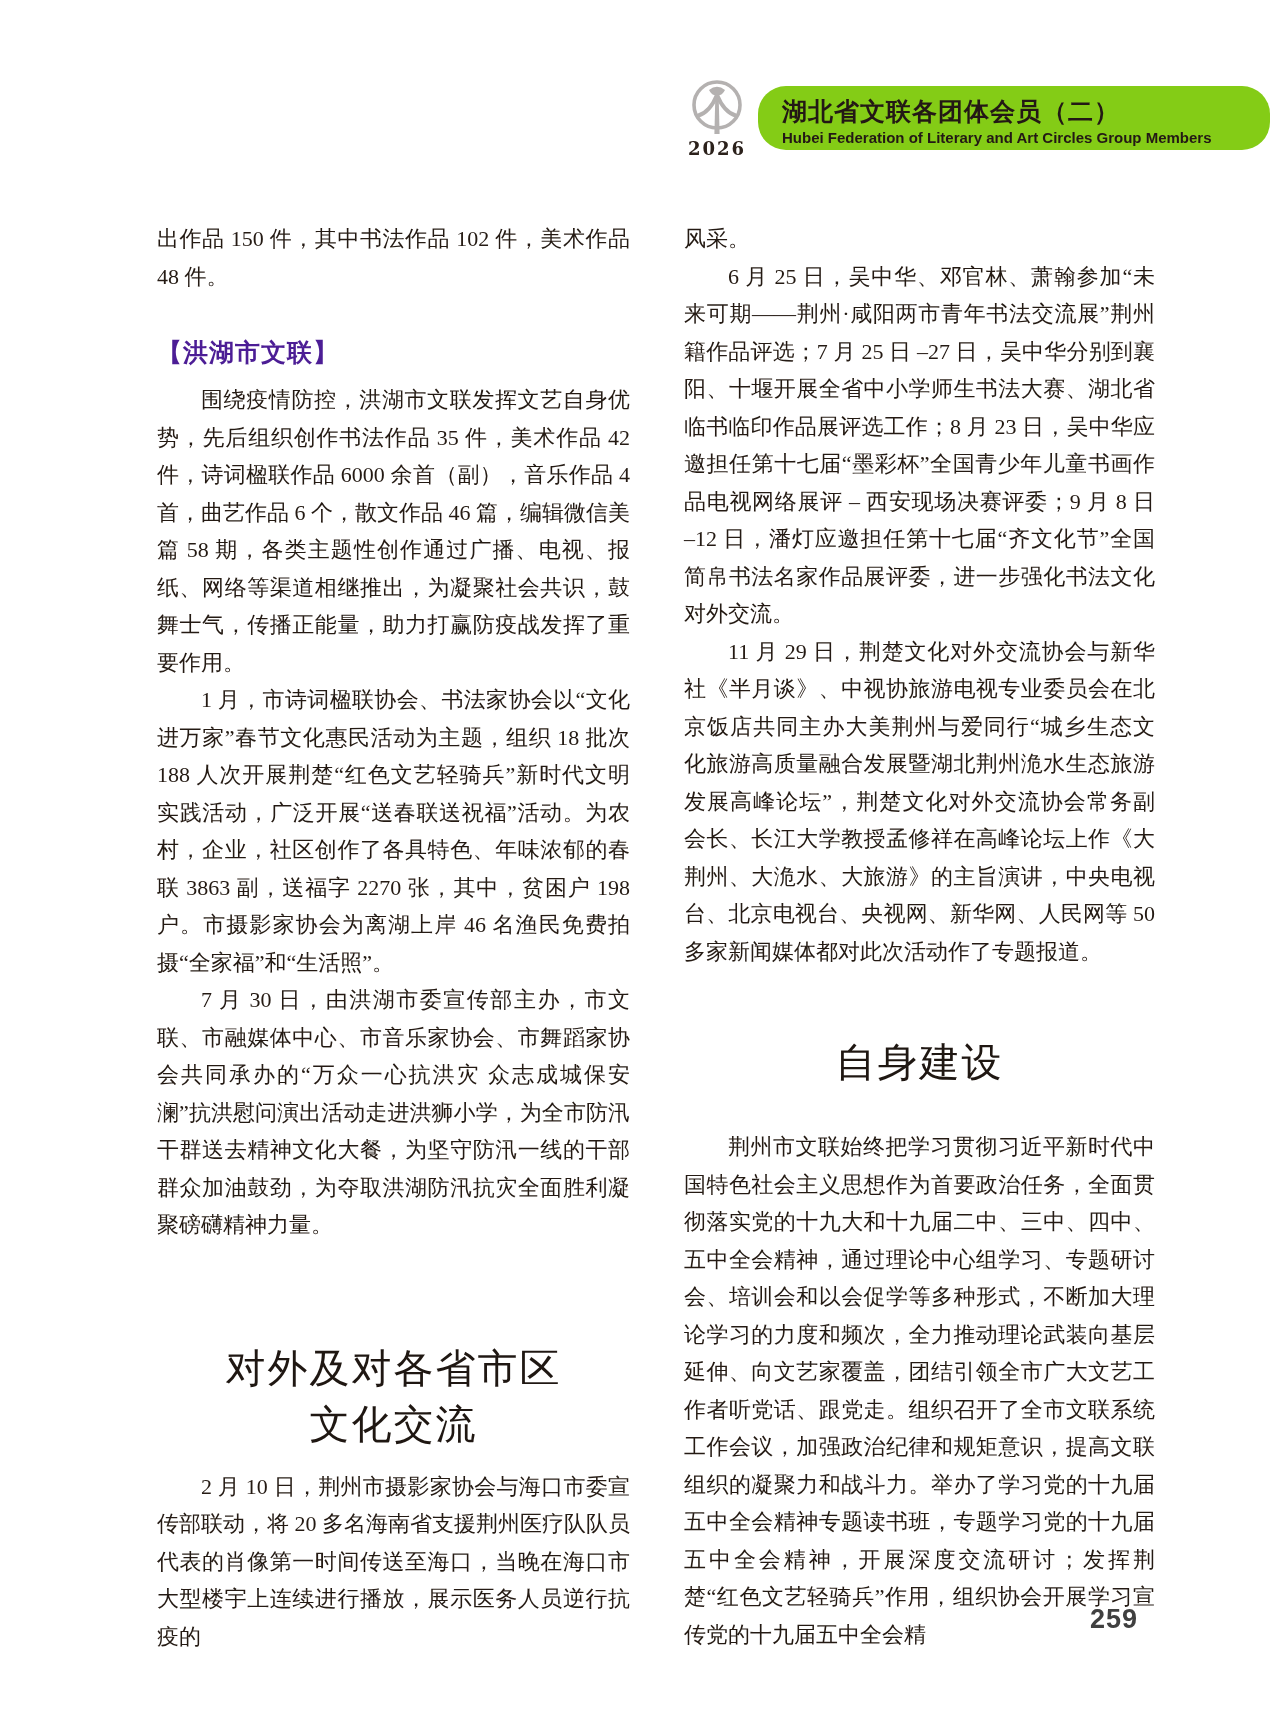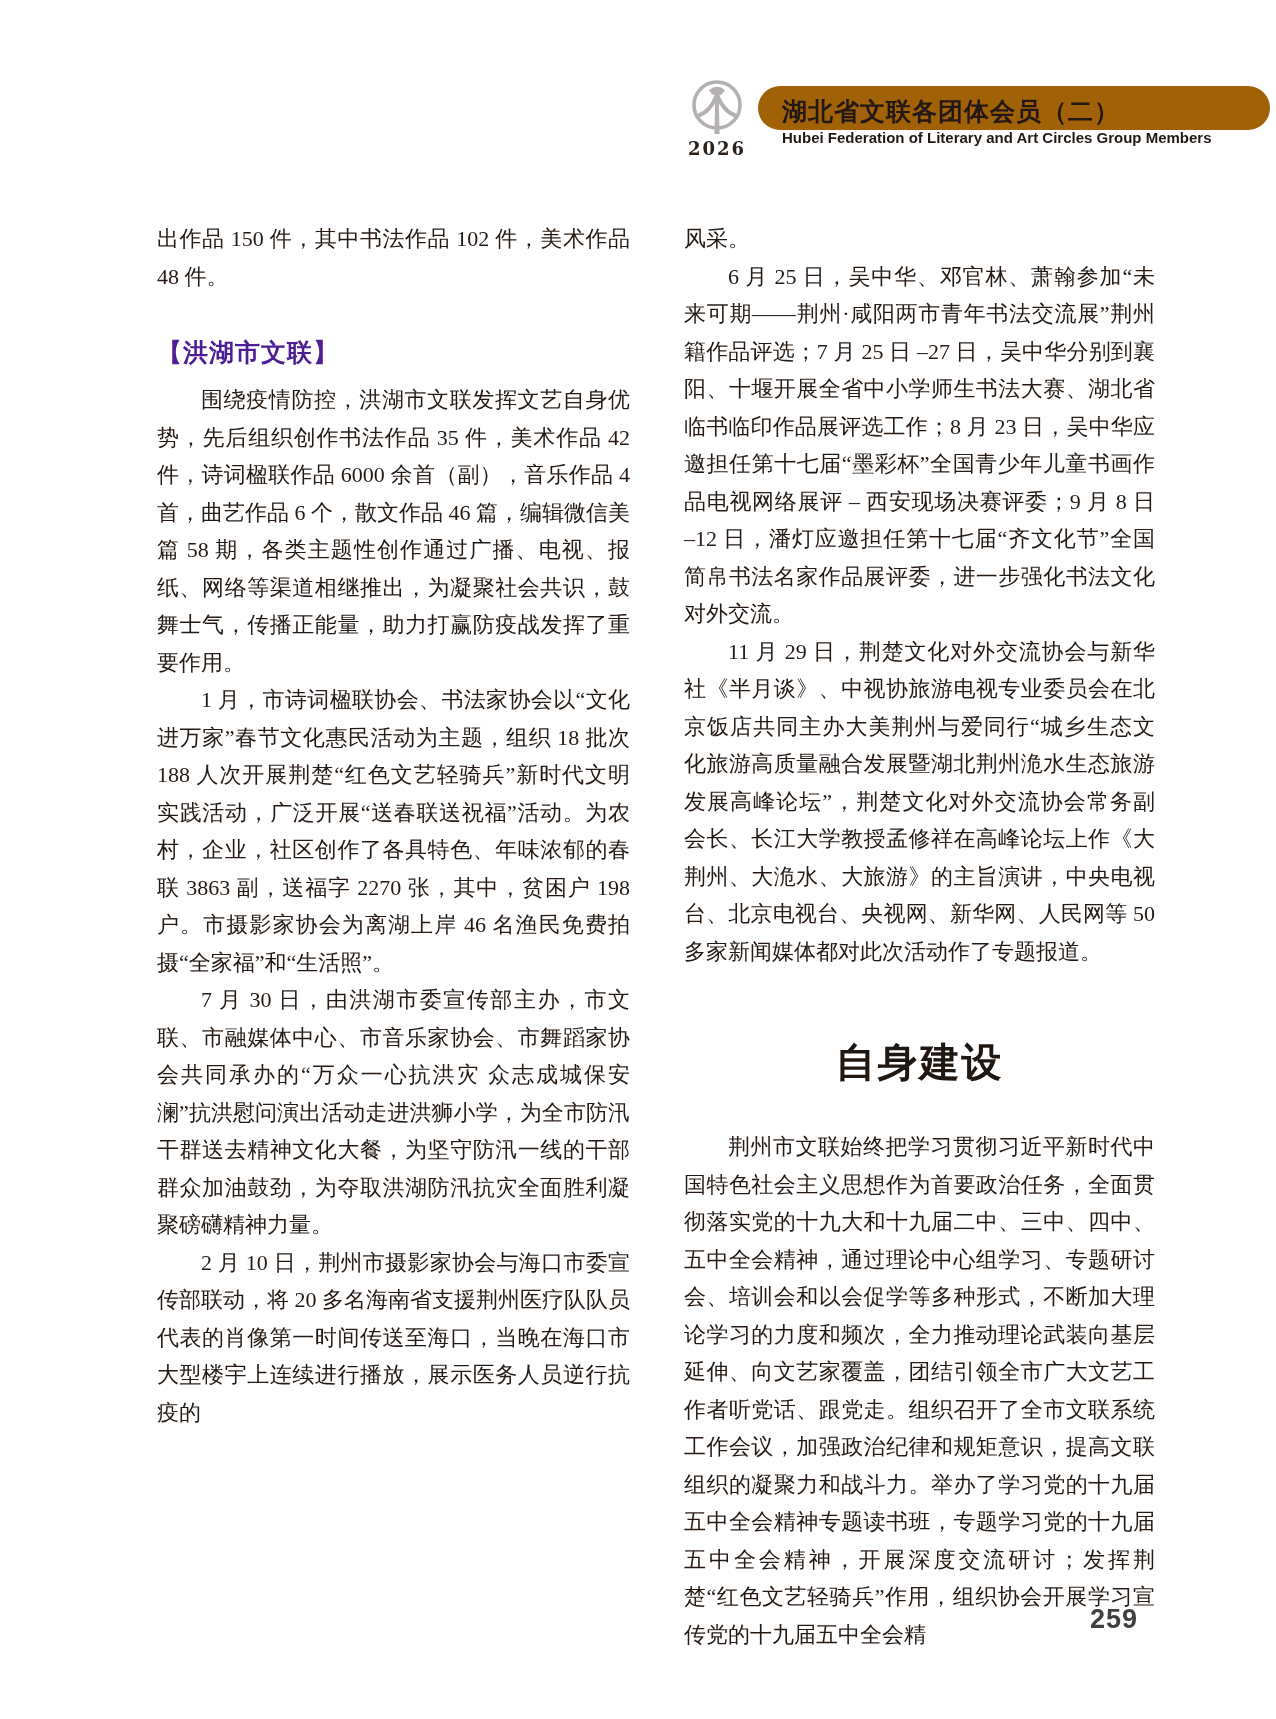--- a/index.html
+++ b/index.html
@@ -12,22 +12,22 @@
   }
   .page{position:absolute;left:0;top:0;width:1276px;height:1719px;background:#ffffff;overflow:hidden;}
 
   
   .logo-block{position:absolute;left:688px;top:78px;width:58px;text-align:center;}
   .logo-year{
     font-family:"DejaVu Serif","Liberation Serif",serif;
     font-size:18px;font-weight:700;letter-spacing:2px;color:#2b211b;margin-top:-4px;
   }
   .header-band{
-    position:absolute;left:758px;top:86px;width:512px;height:44px;
-    background:#a16207;border-radius:28px;
+    position:absolute;left:758px;top:86px;width:512px;height:64px;
+    background:#84cc16;border-radius:28px;
     padding-left:24px;box-sizing:border-box;
   }
   .header-title-cn{
     font-family:"Liberation Sans","DejaVu Sans",sans-serif;
     font-weight:700;font-size:25px;color:#231815;margin-top:9px;letter-spacing:1px;white-space:nowrap;
   }
   .header-title-en{
     font-family:"Liberation Sans","DejaVu Sans",sans-serif;
     font-weight:700;font-size:15px;color:#231815;margin-top:1px;white-space:nowrap;
   }
@@ -45,21 +45,21 @@
   .col p.cont{text-indent:0;}
 
   .sec-head{
     font-family:"Liberation Sans","DejaVu Sans",sans-serif;
     font-size:25px;font-weight:700;letter-spacing:1px;
     margin:40px 0 12px 0;text-indent:0;text-align:left;line-height:34px;
     color:#4c1d95;
   }
   .big-head{
     font-family:"Liberation Sans","DejaVu Sans",sans-serif;
-    font-size:40px;line-height:56px;font-weight:700;
+    font-size:40px;line-height:56px;font-weight:400;
     text-align:center;letter-spacing:2px;text-indent:0;
     color:#1f1712;
   }
   .big-head.bh-left{margin:96px 0 16px 0;}
   .big-head.bh-right{margin:64px 0 38px 0;}
 
   .page-number{
     position:absolute;left:1090px;top:1604px;
     font-family:"Liberation Sans","DejaVu Sans",sans-serif;
     font-weight:700;font-size:27px;letter-spacing:1px;color:#404040;
@@ -85,20 +85,24 @@
     <div class="header-title-cn">湖北省文联各团体会员（二）</div>
     <div class="header-title-en">Hubei Federation of Literary and Art Circles Group Members</div>
   </div>
 
   <section class="col col-left">
     <p class="cont">出作品 150 件，其中书法作品 102 件，美术作品 48 件。</p>
     <h3 class="sec-head">【洪湖市文联】</h3>
     <p>围绕疫情防控，洪湖市文联发挥文艺自身优势，先后组织创作书法作品 35 件，美术作品 42 件，诗词楹联作品 6000 余首（副），音乐作品 4 首，曲艺作品 6 个，散文作品 46 篇，编辑微信美篇 58 期，各类主题性创作通过广播、电视、报纸、网络等渠道相继推出，为凝聚社会共识，鼓舞士气，传播正能量，助力打赢防疫战发挥了重要作用。</p>
     <p>1 月，市诗词楹联协会、书法家协会以“文化进万家”春节文化惠民活动为主题，组织 18 批次 188 人次开展荆楚“红色文艺轻骑兵”新时代文明实践活动，广泛开展“送春联送祝福”活动。为农村，企业，社区创作了各具特色、年味浓郁的春联 3863 副，送福字 2270 张，其中，贫困户 198 户。市摄影家协会为离湖上岸 46 名渔民免费拍摄“全家福”和“生活照”。</p>
     <p>7 月 30 日，由洪湖市委宣传部主办，市文联、市融媒体中心、市音乐家协会、市舞蹈家协会共同承办的“万众一心抗洪灾 众志成城保安澜”抗洪慰问演出活动走进洪狮小学，为全市防汛干群送去精神文化大餐，为坚守防汛一线的干部群众加油鼓劲，为夺取洪湖防汛抗灾全面胜利凝聚磅礴精神力量。</p>
+    <h2 class="big-head bh-left">
+      <span>对外及对各省市区</span><br>
+      <span>文化交流</span>
+    </h2>
     <p>2 月 10 日，荆州市摄影家协会与海口市委宣传部联动，将 20 多名海南省支援荆州医疗队队员代表的肖像第一时间传送至海口，当晚在海口市大型楼宇上连续进行播放，展示医务人员逆行抗疫的</p>
   </section>
 
   <section class="col col-right">
     <p class="cont">风采。</p>
     <p>6 月 25 日，吴中华、邓官林、萧翰参加“未来可期——荆州·咸阳两市青年书法交流展”荆州籍作品评选；7 月 25 日 –27 日，吴中华分别到襄阳、十堰开展全省中小学师生书法大赛、湖北省临书临印作品展评选工作；8 月 23 日，吴中华应邀担任第十七届“墨彩杯”全国青少年儿童书画作品电视网络展评 – 西安现场决赛评委；9 月 8 日 –12 日，潘灯应邀担任第十七届“齐文化节”全国简帛书法名家作品展评委，进一步强化书法文化对外交流。</p>
     <p>11 月 29 日，荆楚文化对外交流协会与新华社《半月谈》、中视协旅游电视专业委员会在北京饭店共同主办大美荆州与爱同行“城乡生态文化旅游高质量融合发展暨湖北荆州洈水生态旅游发展高峰论坛”，荆楚文化对外交流协会常务副会长、长江大学教授孟修祥在高峰论坛上作《大荆州、大洈水、大旅游》的主旨演讲，中央电视台、北京电视台、央视网、新华网、人民网等 50 多家新闻媒体都对此次活动作了专题报道。</p>
     <h2 class="big-head bh-right">自身建设</h2>
     <p>荆州市文联始终把学习贯彻习近平新时代中国特色社会主义思想作为首要政治任务，全面贯彻落实党的十九大和十九届二中、三中、四中、五中全会精神，通过理论中心组学习、专题研讨会、培训会和以会促学等多种形式，不断加大理论学习的力度和频次，全力推动理论武装向基层延伸、向文艺家覆盖，团结引领全市广大文艺工作者听党话、跟党走。组织召开了全市文联系统工作会议，加强政治纪律和规矩意识，提高文联组织的凝聚力和战斗力。举办了学习党的十九届五中全会精神专题读书班，专题学习党的十九届五中全会精神，开展深度交流研讨；发挥荆楚“红色文艺轻骑兵”作用，组织协会开展学习宣传党的十九届五中全会精</p>
   </section>

